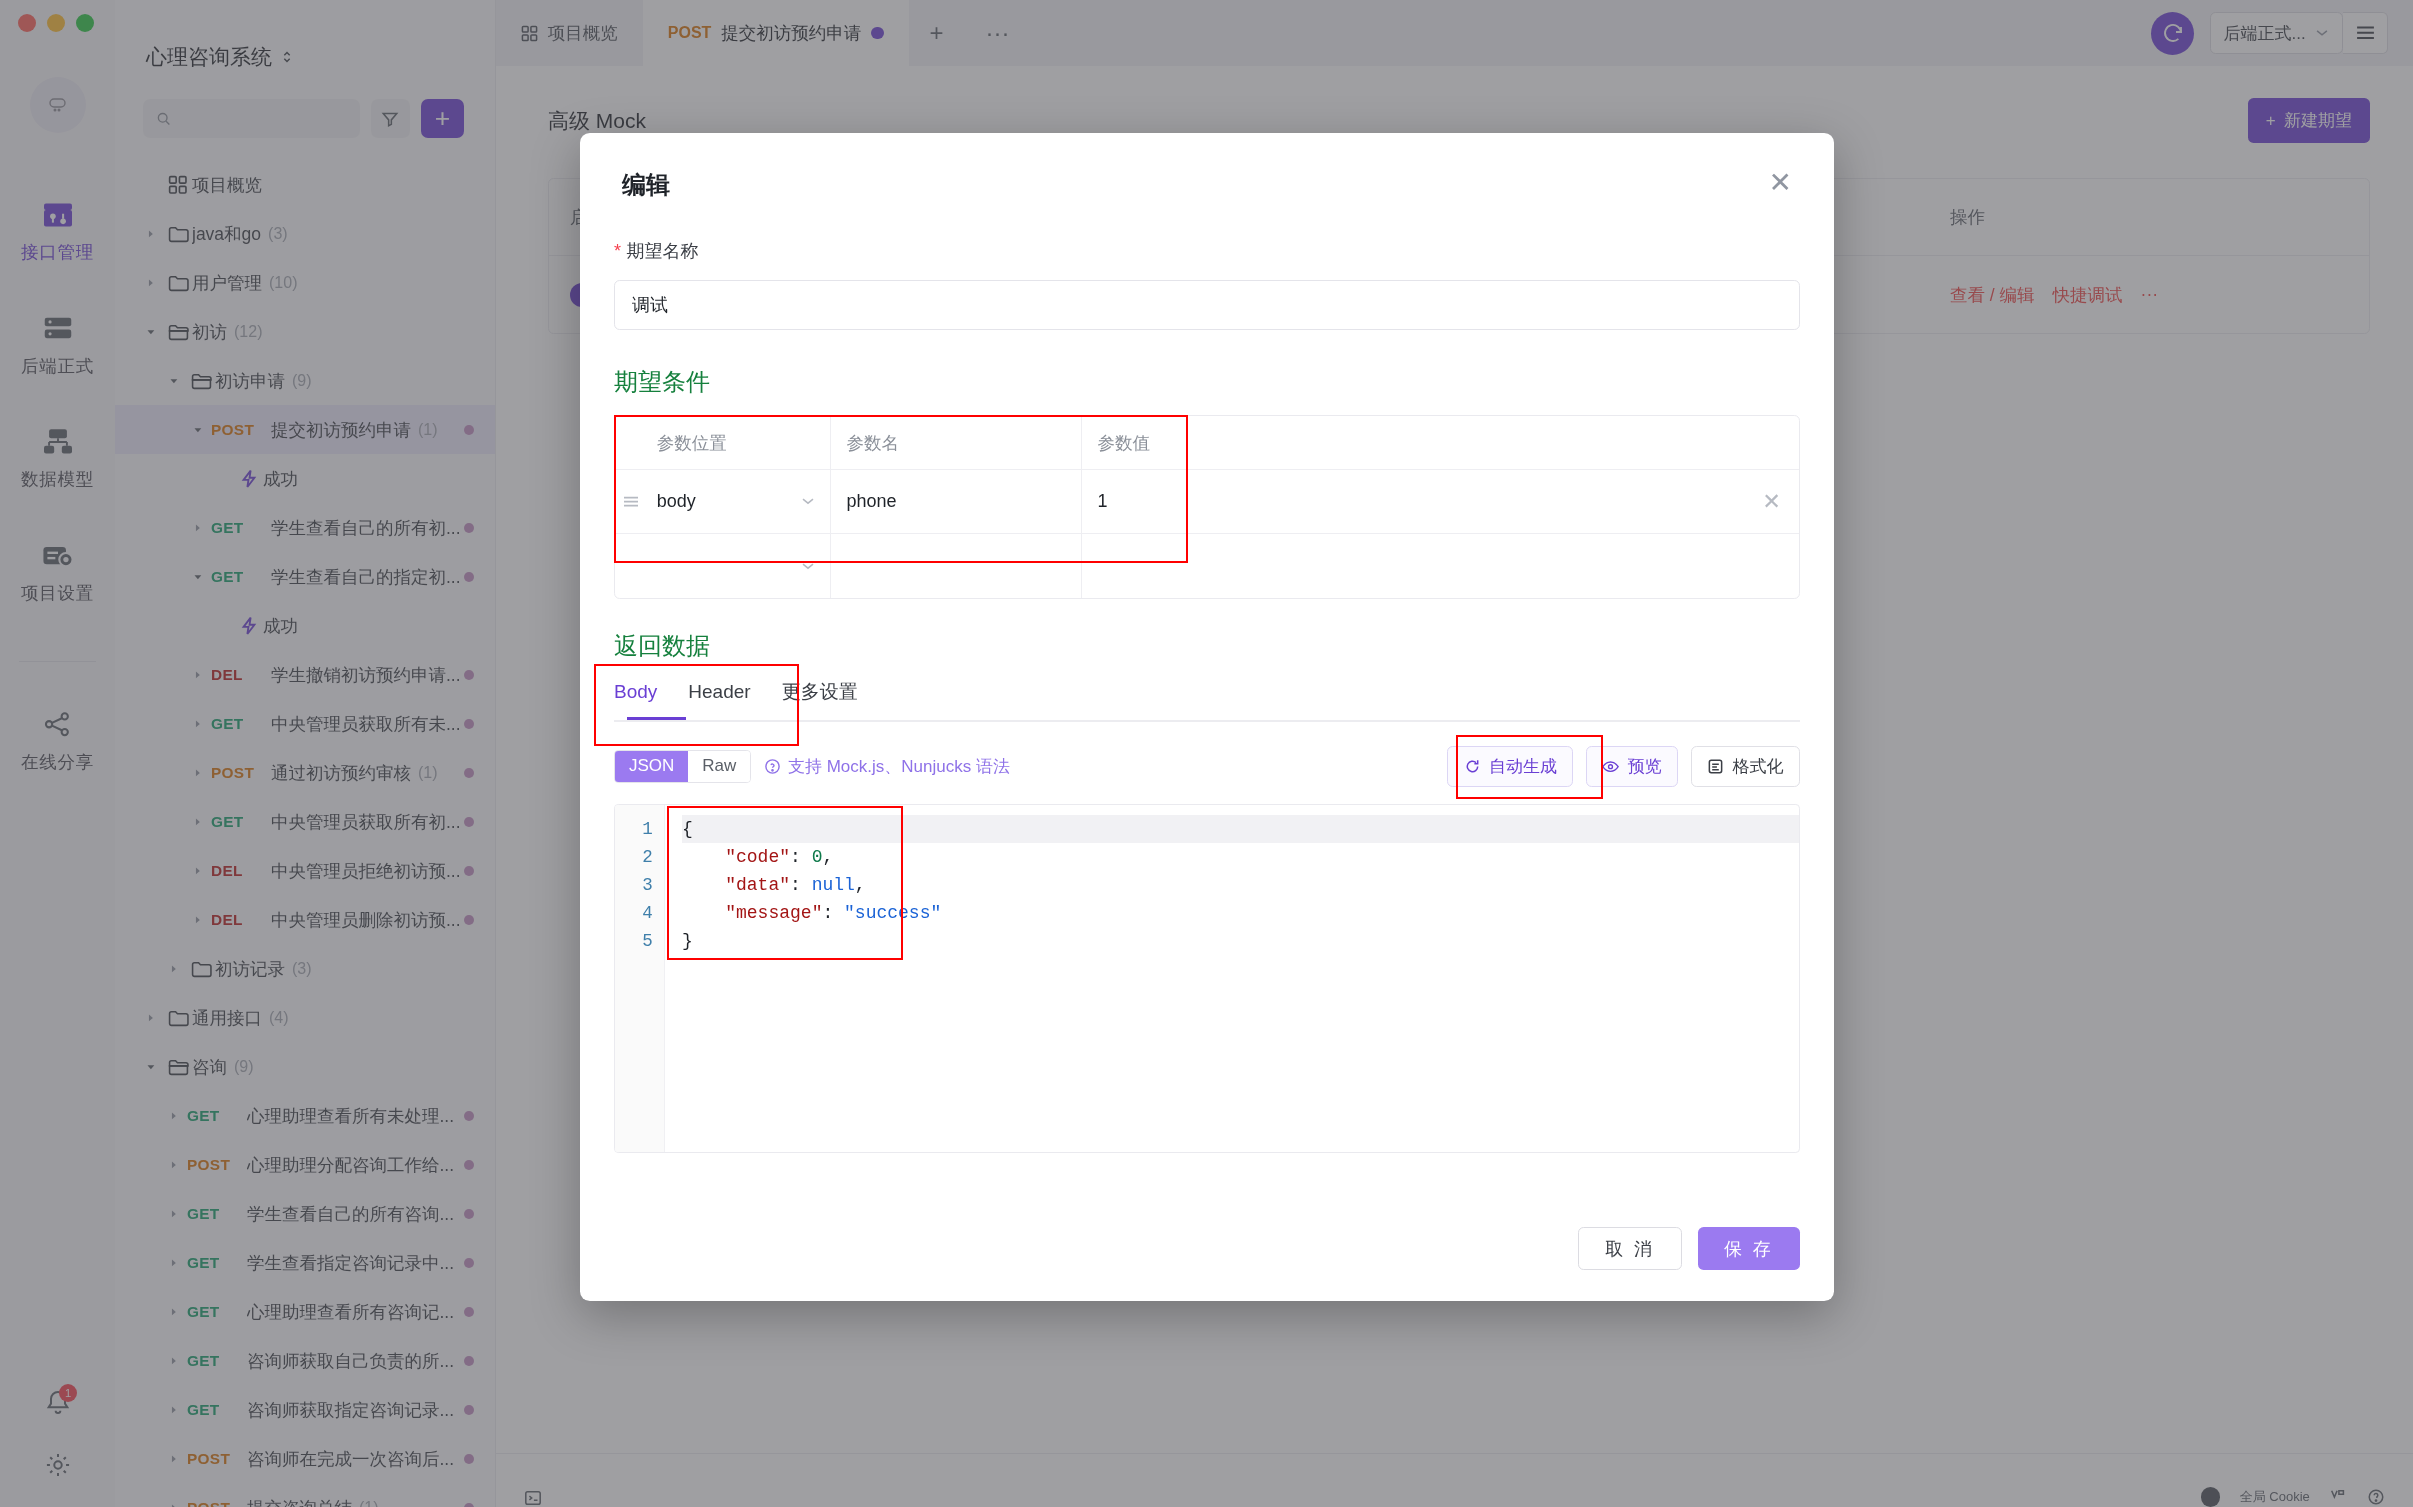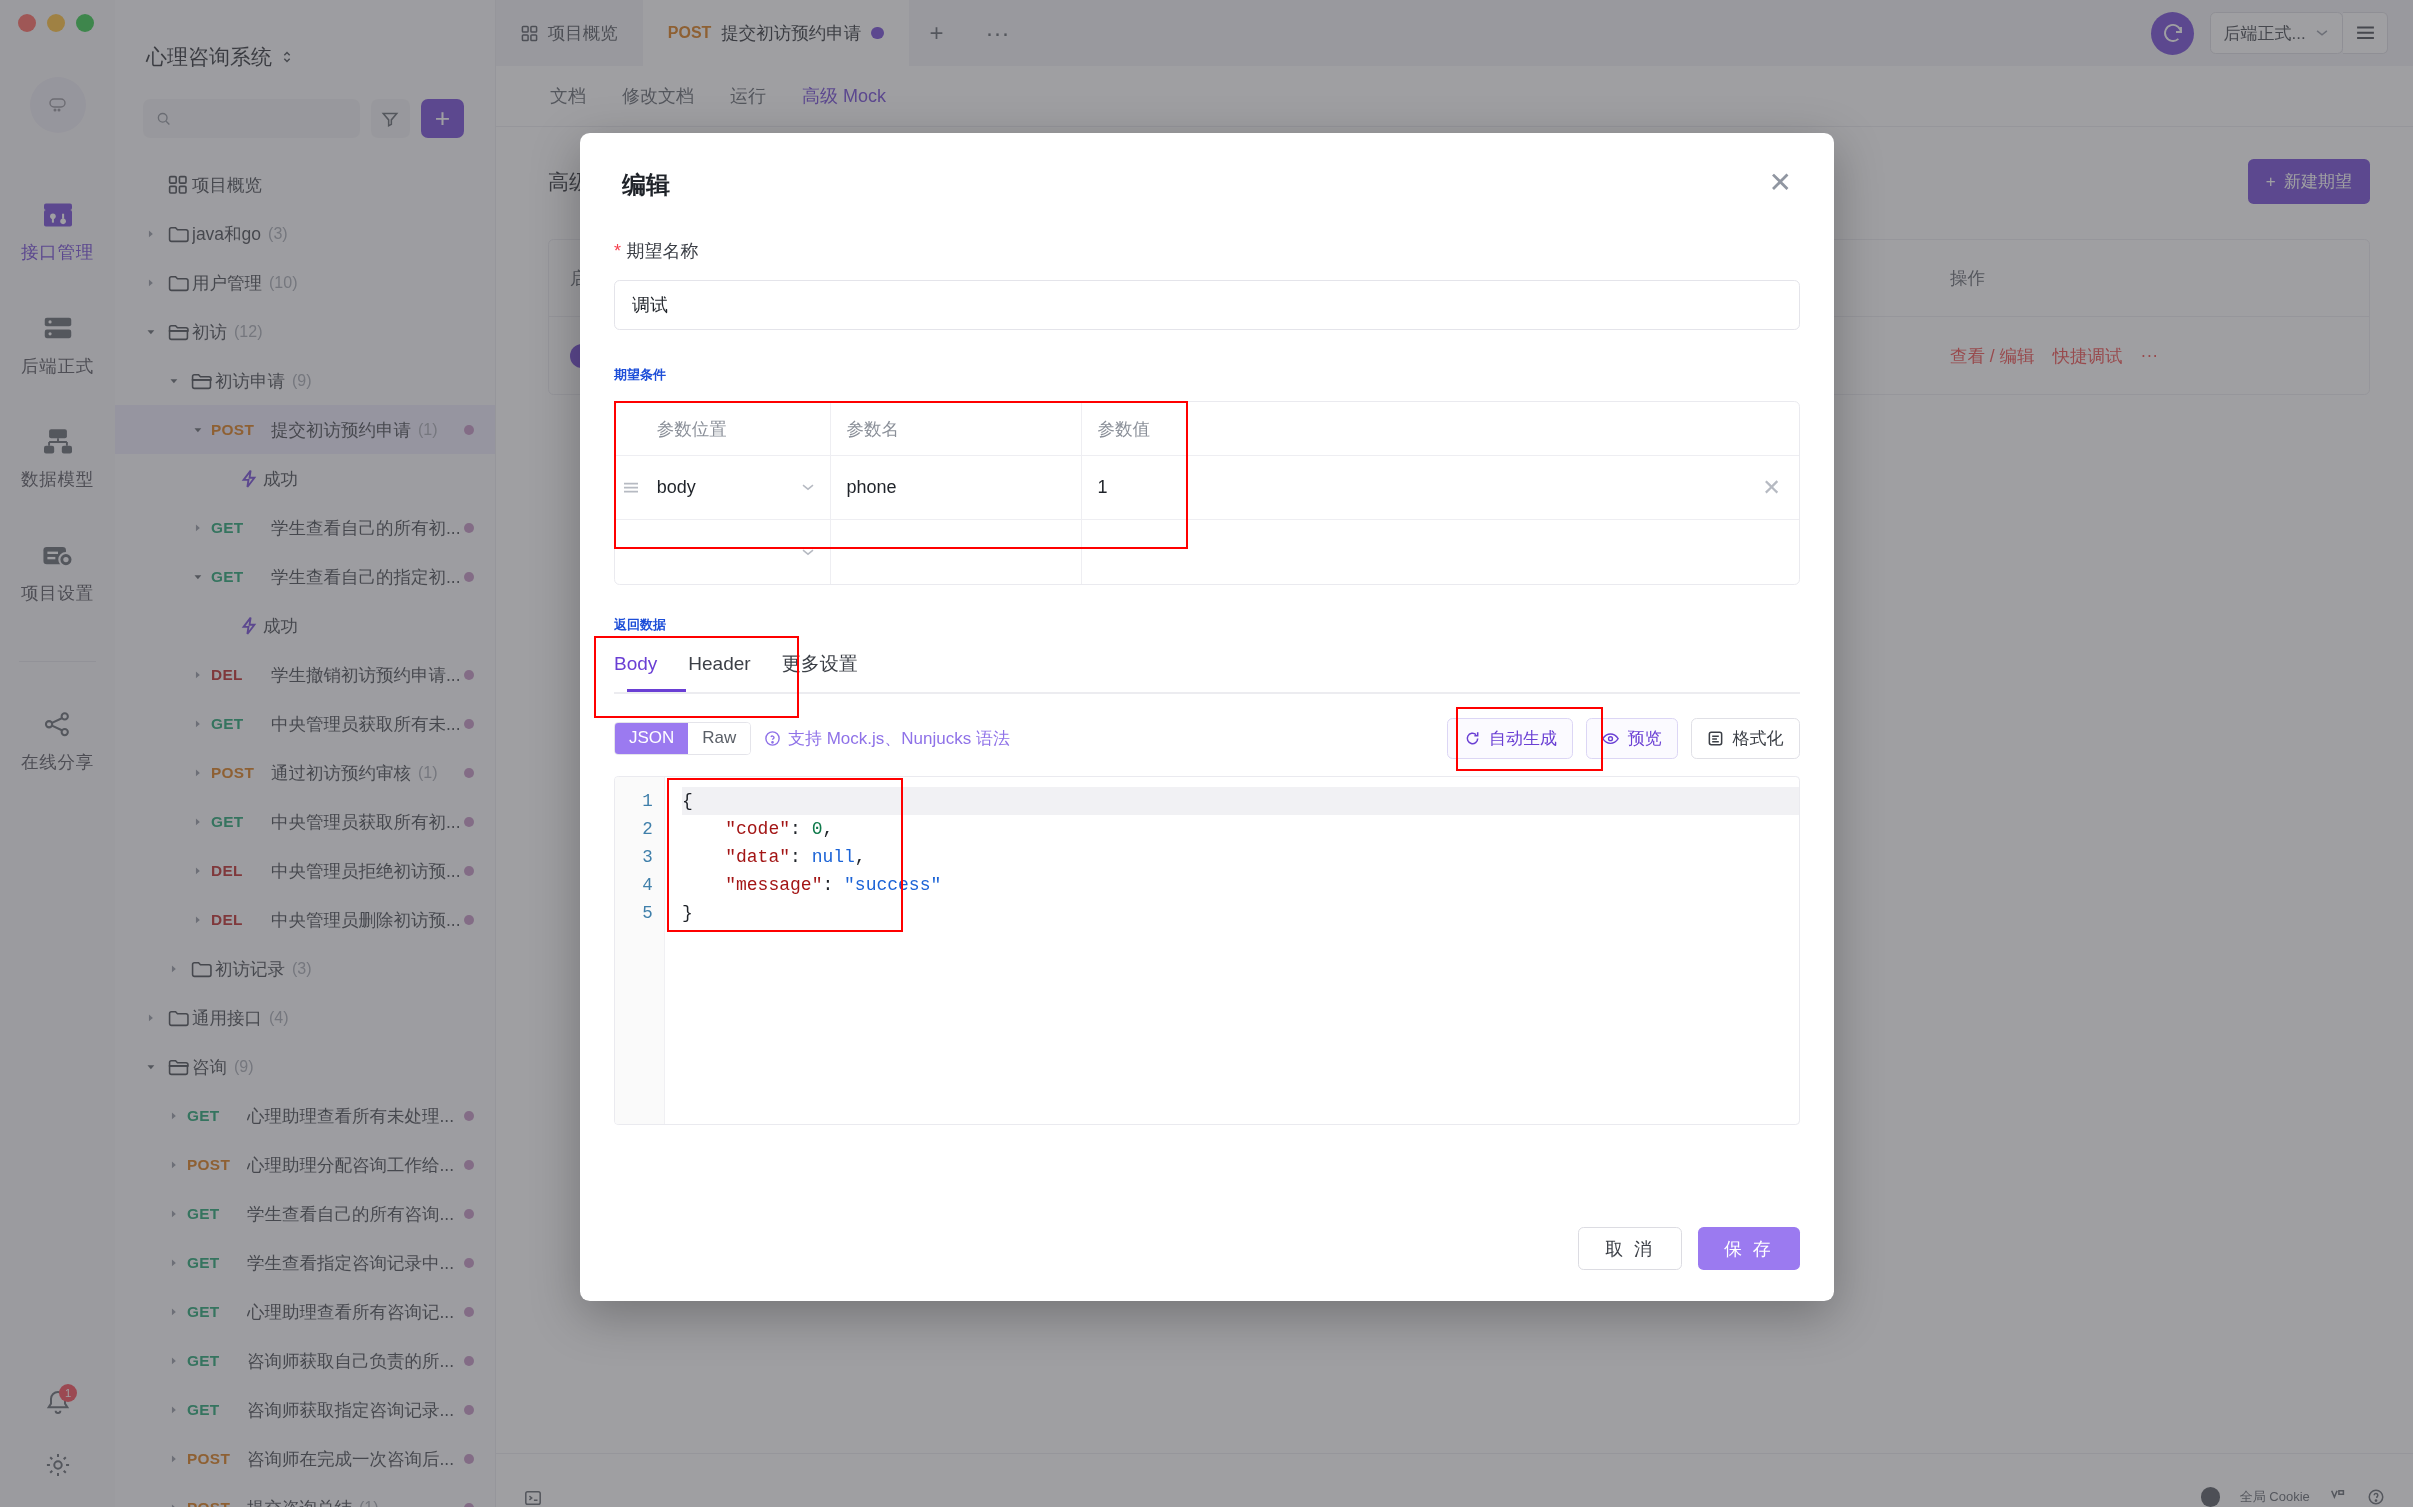--- a/index.html
+++ b/index.html
@@ -158,21 +158,21 @@
   .form-label { font-size: 18px; color: #3b3f46; margin-top: 38px; }
   .req { color: #f5414f; margin-right: 5.6px; }
   .text-input {
     margin-top: 17px; height: 50px; border: 0.7px solid #e4e4ea; border-radius: 5.6px;
     display: flex; align-items: center; padding: 0 17px;
   }
   .text-input input {
     border: none; outline: none; background: transparent; width: 100%;
     font-size: 18px; color: #1f2329; font-family: "Liberation Sans", sans-serif;
   }
-  .sec-label { font-size: 13px; color: #1d4ed8; margin-top: 36px; margin-bottom: 17px; font-weight: bold; }
+  .sec-label { font-size: 24px; color: #15803d; margin-top: 36px; margin-bottom: 17px; }
 
   
   .cond-wrap { position: relative; }
   .cond-table { border: 0.7px solid #eaeaef; border-radius: 5.6px; overflow: hidden; }
   .cond-row { display: flex; align-items: center; border-bottom: 0.7px solid #eeeef2; }
   .cond-row:last-child { border-bottom: none; }
   .cond-head { height: 54px; }
   .cond-data { height: 64px; }
   .cond-handle { width: 32px; flex: 0 0 32px; display: flex; align-items: center; justify-content: center; color: #b6bac2; }
   .cc1 { width: 184px; flex: 0 0 184px; padding-left: 9.8px; border-right: 0.7px solid #eeeef2; height: 100%; display:flex; align-items:center; }
@@ -724,26 +724,20 @@
             </div>
             <div class="menu-btn">
               <svg width="21" height="15.4" viewBox="0 0 20 14" stroke="#3b3f46" stroke-width="2">
                 <path d="M2 2h16M2 7h16M2 12h16"></path>
               </svg>
             </div>
           </div>
         </div>
       </div>
 
-      <div class="subtabs">
-        <div class="stab">文档</div>
-        <div class="stab">修改文档</div>
-        <div class="stab">运行</div>
-        <div class="stab active">高级 Mock</div>
-      </div>
 
       <div class="content">
         <div class="content-head">
           <div class="content-title">高级 Mock</div>
           <div class="new-expect">
             <span>+</span>
             <span>新建期望</span>
           </div>
         </div>
 

